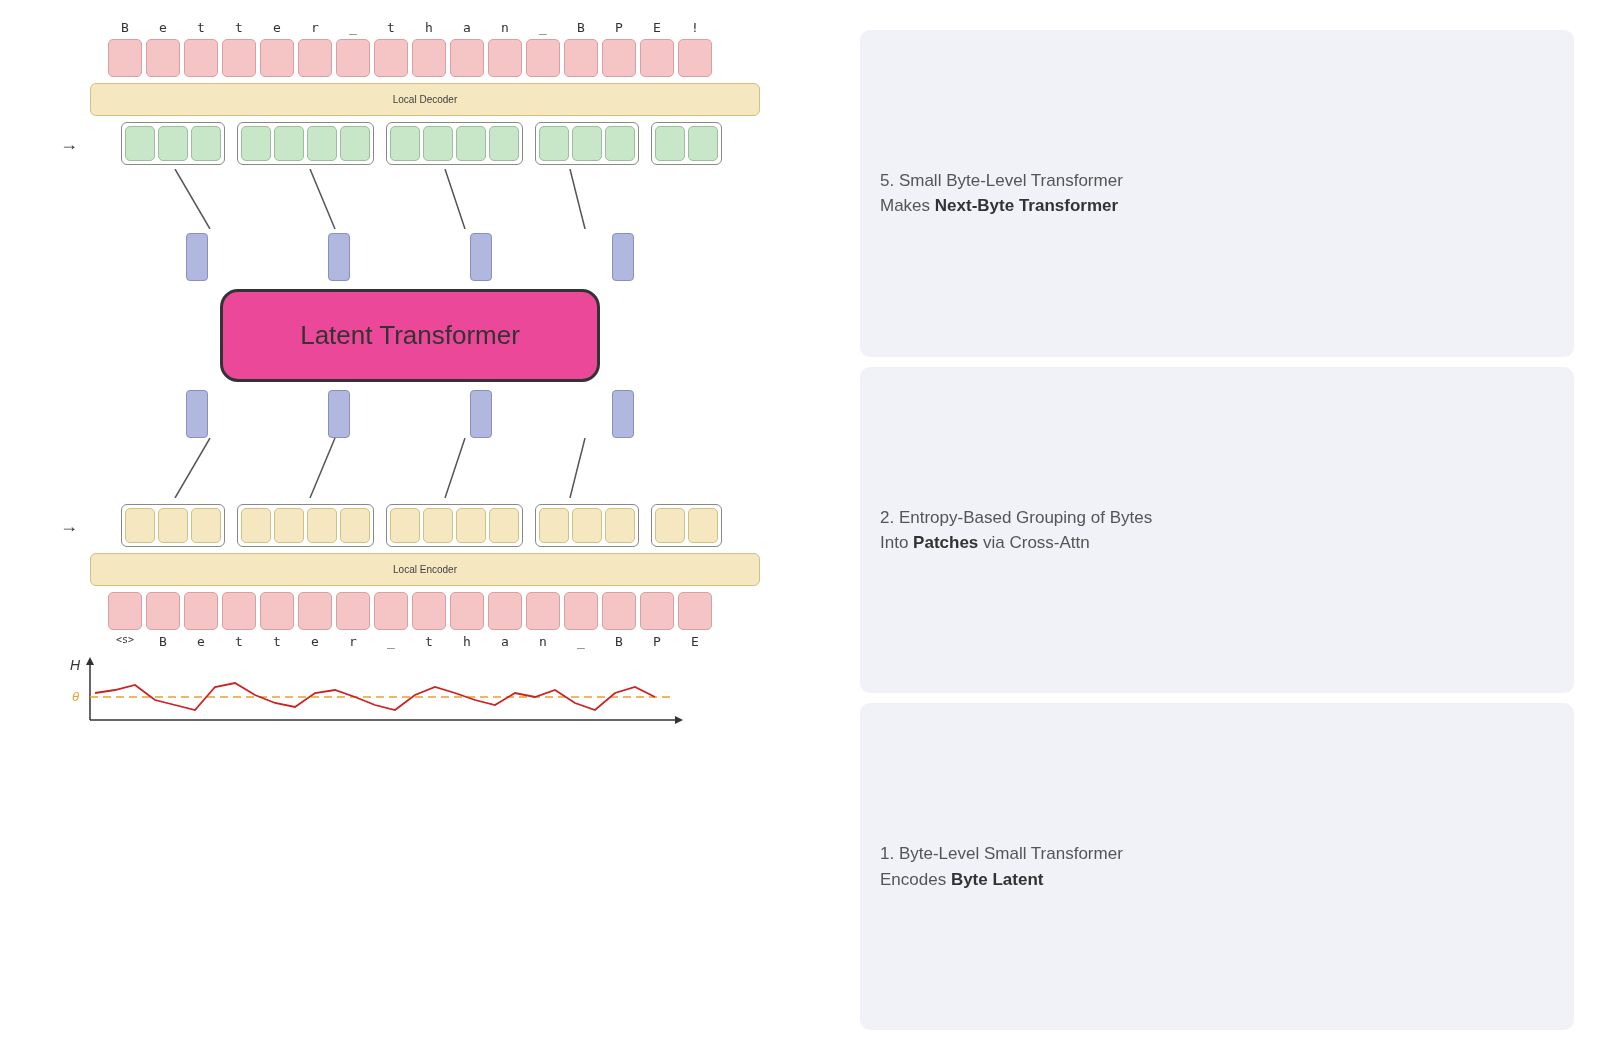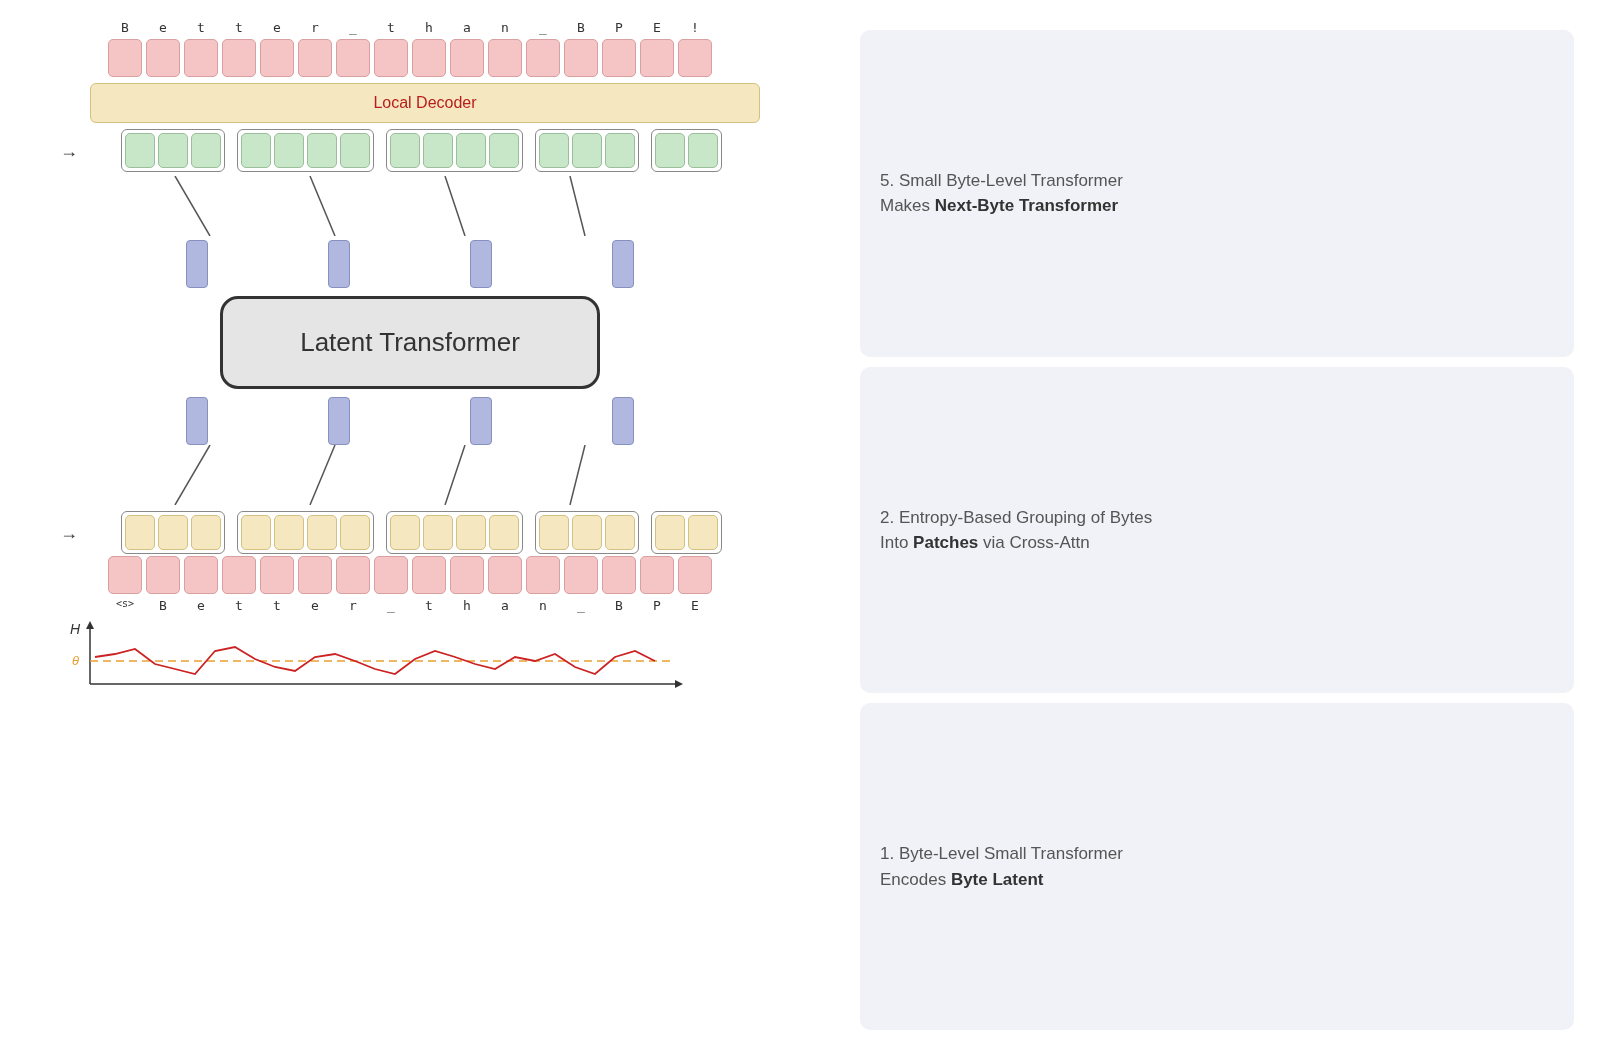--- a/index.html
+++ b/index.html
@@ -82,29 +82,29 @@
       color: #333;
     }
 
     
     .encoder-box {
       background: #f5e8c0;
       border: 1.5px solid #d4c080;
       border-radius: 6px;
       text-align: center;
       padding: 10px;
-      font-size: 16px;
-      color: #b91c1c;
+      font-size: 10px;
+      color: #404040;
       margin: 6px auto;
       width: 620px;
     }
 
     
     .latent-box {
-      background: #e5e5e5;
+      background: #ec4899;
       border: 3px solid #333;
       border-radius: 18px;
       text-align: center;
       padding: 28px;
       font-size: 26px;
       font-weight: 500;
       color: #333;
       margin: 8px auto;
       width: 380px;
     }
@@ -291,20 +291,24 @@
         <div class="token token-yellow" style="width:30px;height:35px;"></div>
         <div class="token token-yellow" style="width:30px;height:35px;"></div>
       </div>
       <div class="patch-group">
         <div class="token token-yellow" style="width:30px;height:35px;"></div>
         <div class="token token-yellow" style="width:30px;height:35px;"></div>
       </div>
     </div>
   </div>
 
+  <div style="display:flex;align-items:center;width:700px;margin:6px auto;">
+    <div style="width:30px;"></div>
+    <div class="encoder-box" style="flex:1;margin:0;">Local Encoder</div>
+  </div>
 
   <div class="token-row">
     <div class="token token-pink"></div>
     <div class="token token-pink"></div>
     <div class="token token-pink"></div>
     <div class="token token-pink"></div>
     <div class="token token-pink"></div>
     <div class="token token-pink"></div>
     <div class="token token-pink"></div>
     <div class="token token-pink"></div>

